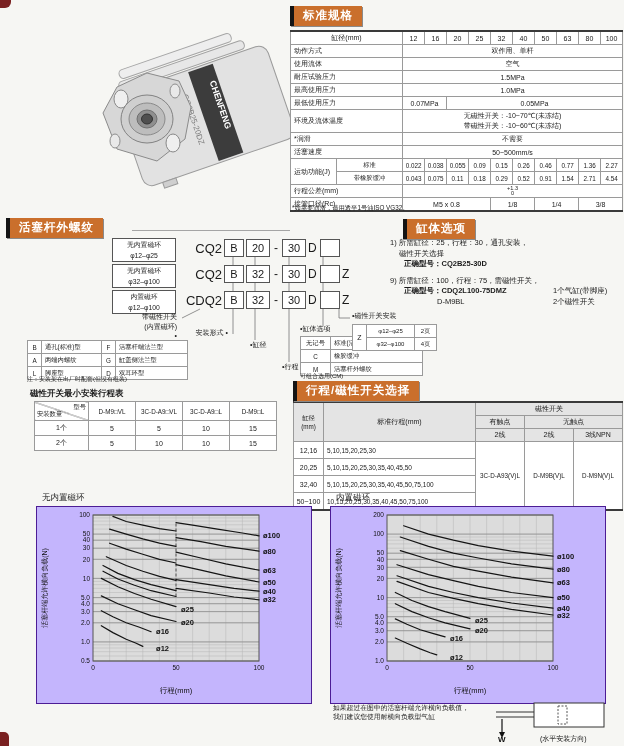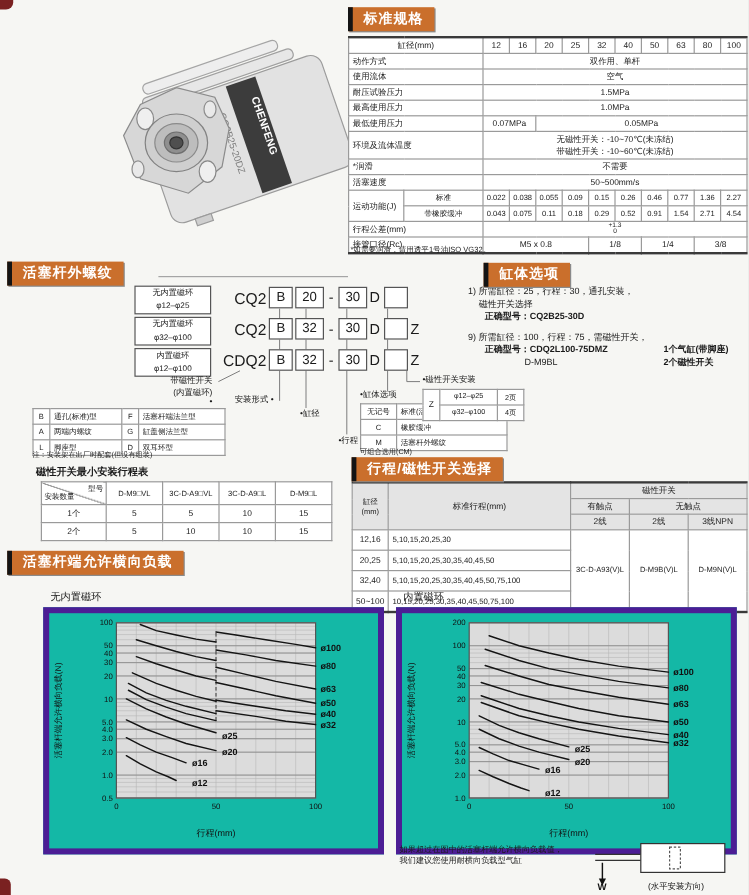--- a/index.html
+++ b/index.html
@@ -39,23 +39,23 @@
   .b-before::before{content:"\2022 ";}
   #opt-table{left:240px;top:98px;width:122px;}
   #opt-note{position:absolute;left:240px;top:134px;font-size:6px;}
   #z-table{left:292px;top:86px;width:84px;}
   #order-block{position:absolute;left:390px;top:238px;width:234px;font-size:7.5px;line-height:10.5px;z-index:2;}
   #order-block .ind1{padding-left:9px;}
   #order-block .ind2{padding-left:14px;font-weight:bold;}
   #order-block .ind3{padding-left:47px;}
   #order-block .sp{height:6px;}
   #order-block .rel{position:relative;}
-  #order-block .rnote{position:absolute;left:163px;top:0;font-weight:bold;}
+  #order-block .rnote{position:absolute;left:163px;top:0;}
   .chart-title{position:absolute;font-size:8.5px;z-index:2;}
-  .panel{position:absolute;width:274px;height:196px;background:#14b8a6;border:5px solid #4c1d95;}
+  .panel{position:absolute;width:274px;height:196px;background:#c4b5fd;border:1px solid #4c1d95;}
   .chart{width:272px;height:194px;display:block;}
   .loadnote{position:absolute;font-size:6.8px;z-index:2;}
   #wdiag{position:absolute;left:488px;top:697px;z-index:2;}
 </style>
 </head>
 <body>
 
 <div id="page">
 
   <div class="crop-tl"></div>
@@ -425,21 +425,20 @@
           <td class="c" style="height: 14px;">32,40</td>
           <td class="lbl" style="font-size: 6.5px;">5,10,15,20,25,30,35,40,45,50,75,100</td>
         </tr>
         <tr>
           <td class="c" style="height: 14px;">50~100</td>
           <td class="lbl" style="font-size: 6.5px;">10,15,20,25,30,35,40,45,50,75,100</td>
         </tr>
       </tbody>
     </table>
 
-  <div class="sec-hdr" style="left:6px;top:459px;">活塞杆端允许横向负载</div>
 
   <div class="chart-title" style="left:42px;top:492px;">无内置磁环</div>
   <div class="chart-title" style="left:336px;top:492px;">内置磁环</div>
   <div class="panel" style="left:36px;top:506px;">
     <svg id="chart0" class="chart" viewBox="0 0 272 194">
         <rect x="56" y="8" width="166" height="146" fill="#dcdcdc"></rect>
         <line x1="56" y1="154.0" x2="222" y2="154.0" stroke="#b7b7b7" stroke-width="0.5"></line>
         <line x1="56" y1="149.0" x2="222" y2="149.0" stroke="#b7b7b7" stroke-width="0.5"></line>
         <line x1="56" y1="144.7" x2="222" y2="144.7" stroke="#b7b7b7" stroke-width="0.5"></line>
         <line x1="56" y1="141.0" x2="222" y2="141.0" stroke="#b7b7b7" stroke-width="0.5"></line>

